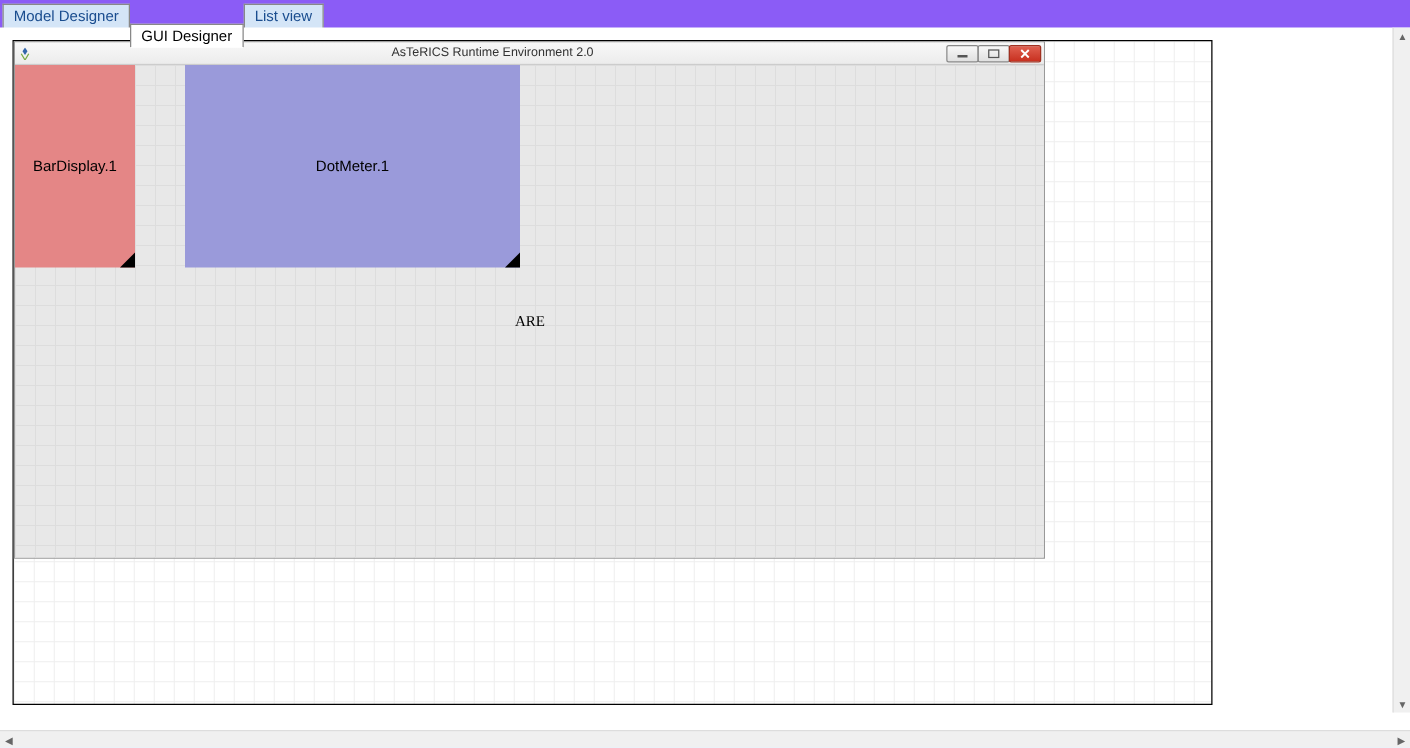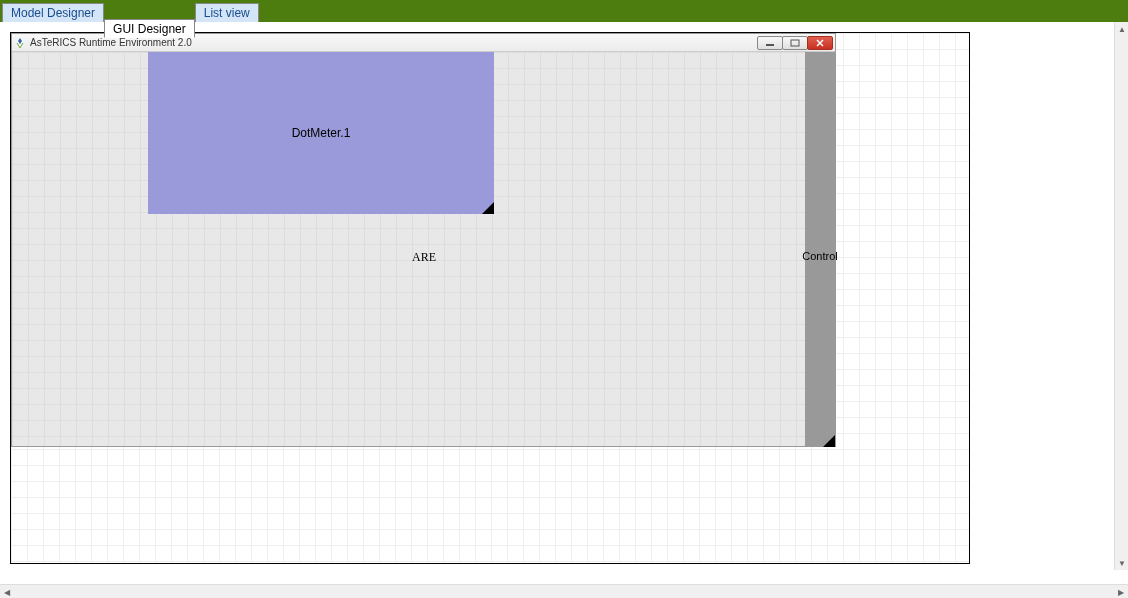--- a/index.html
+++ b/index.html
@@ -11,21 +11,21 @@
     body {
       width: 1128px;
       height: 598px;
       background: #d4e5f7;
       overflow: hidden;
       position: relative;
     }
     .tabs {
       display: flex;
       height: 38px;
-      background: #4d7c0f;
+      background: #8b5cf6;
       border-bottom: 1px solid #888;
       padding-left: 2px;
       padding-top: 2px;
     }
     .tab {
       padding: 2px 8px;
       font-size: 12px;
       color: #1a4d8f;
       border: 1px solid #888;
       border-bottom: none;
@@ -94,20 +94,21 @@
       height: 12px;
       margin-right: 4px;
       display: flex;
       align-items: center;
       justify-content: center;
     }
     .are-title-text {
       flex: 1;
       font-size: 10px;
       color: #333;
+      text-align: center;
     }
     .win-buttons {
       display: flex;
       gap: 0;
     }
     .win-btn {
       width: 26px;
       height: 14px;
       border: 1px solid #888;
       background: linear-gradient(#f8f8f8, #e0e0e0);
@@ -156,21 +157,21 @@
     .widget-bar {
       left: 0;
       top: 0;
       width: 96px;
       height: 162px;
       background: #e48686;
     }
     .widget-dot {
       left: 136px;
       top: 0;
-      width: 346px;
+      width: 268px;
       height: 162px;
       background: #9a9ada;
     }
     .widget-control {
       left: 793px;
       top: 0;
       width: 30px;
       height: 395px;
       background: #999;
       align-items: flex-start;
@@ -280,30 +281,30 @@
             <div class="win-btn close">
               <svg width="10" height="8" viewBox="0 0 10 8">
                   <path d="M2 1 L8 7 M8 1 L2 7" stroke="#fff" stroke-width="1.5"></path>
                 </svg>
             </div>
           </div>
         </div>
         <div class="are-body">
           <div class="are-label">ARE</div>
 
+          <div class="widget widget-bar">
+            <span>BarDisplay.1</span>
+            <div class="resize-handle"></div>
+          </div>
 
           <div class="widget widget-dot">
             <span>DotMeter.1</span>
             <div class="resize-handle"></div>
           </div>
 
-          <div class="widget widget-control">
-            <span>Control</span>
-            <div class="resize-handle"></div>
-          </div>
         </div>
       </div>
 
     </div>
   </div>
 
   <div class="scrollbar-v">
     <div class="arrow up">▲</div>
     <div class="arrow down">▼</div>
   </div>

